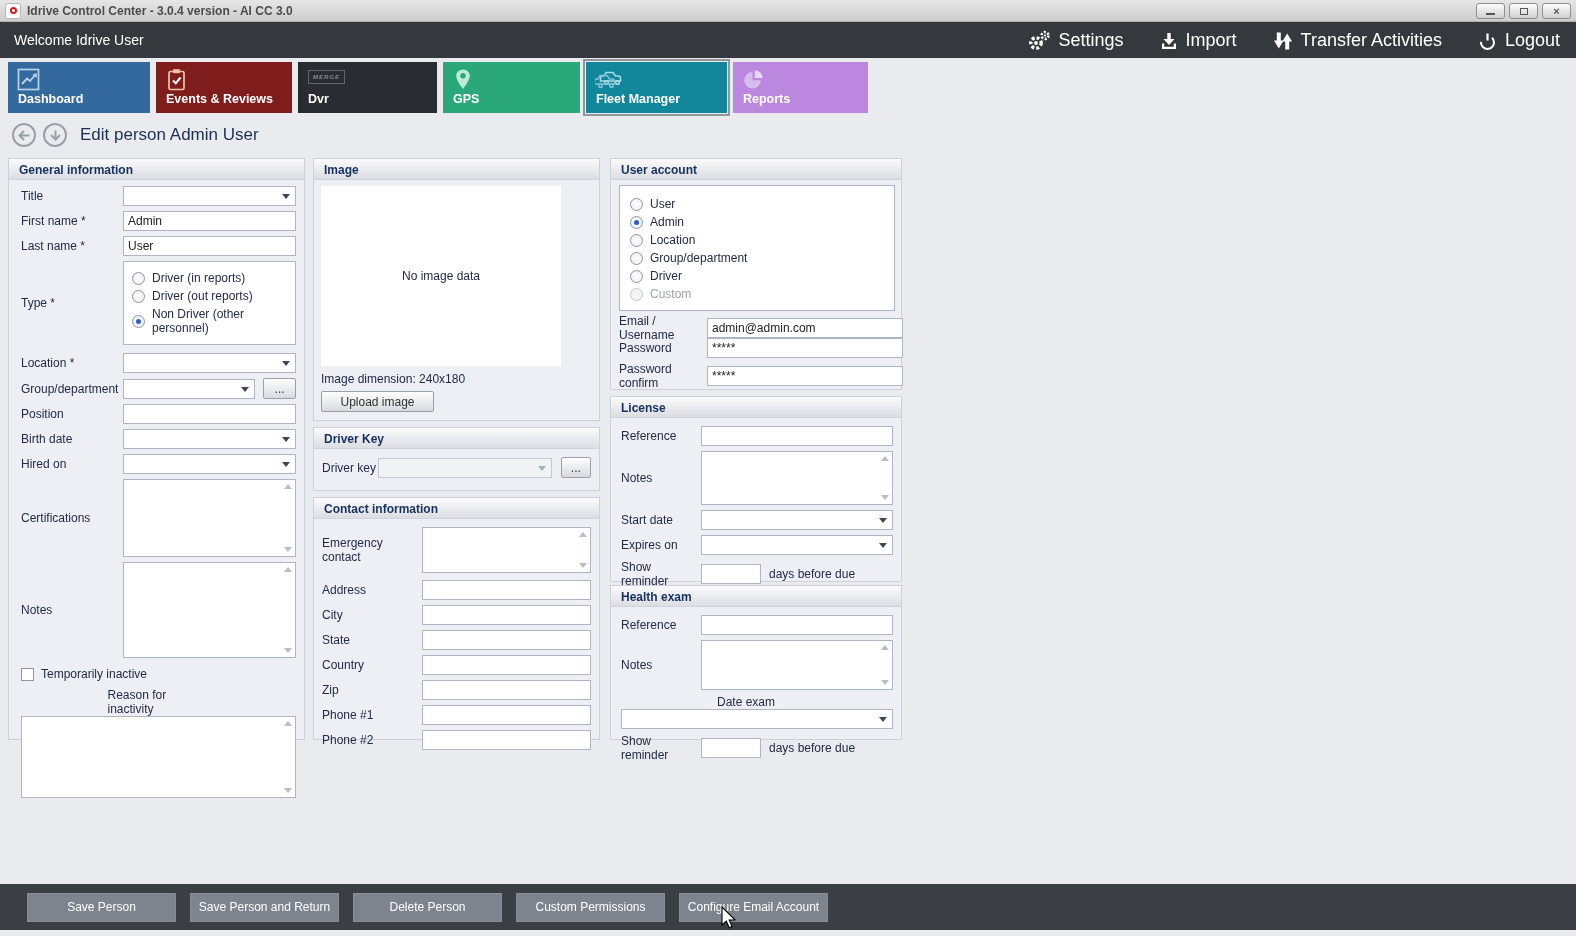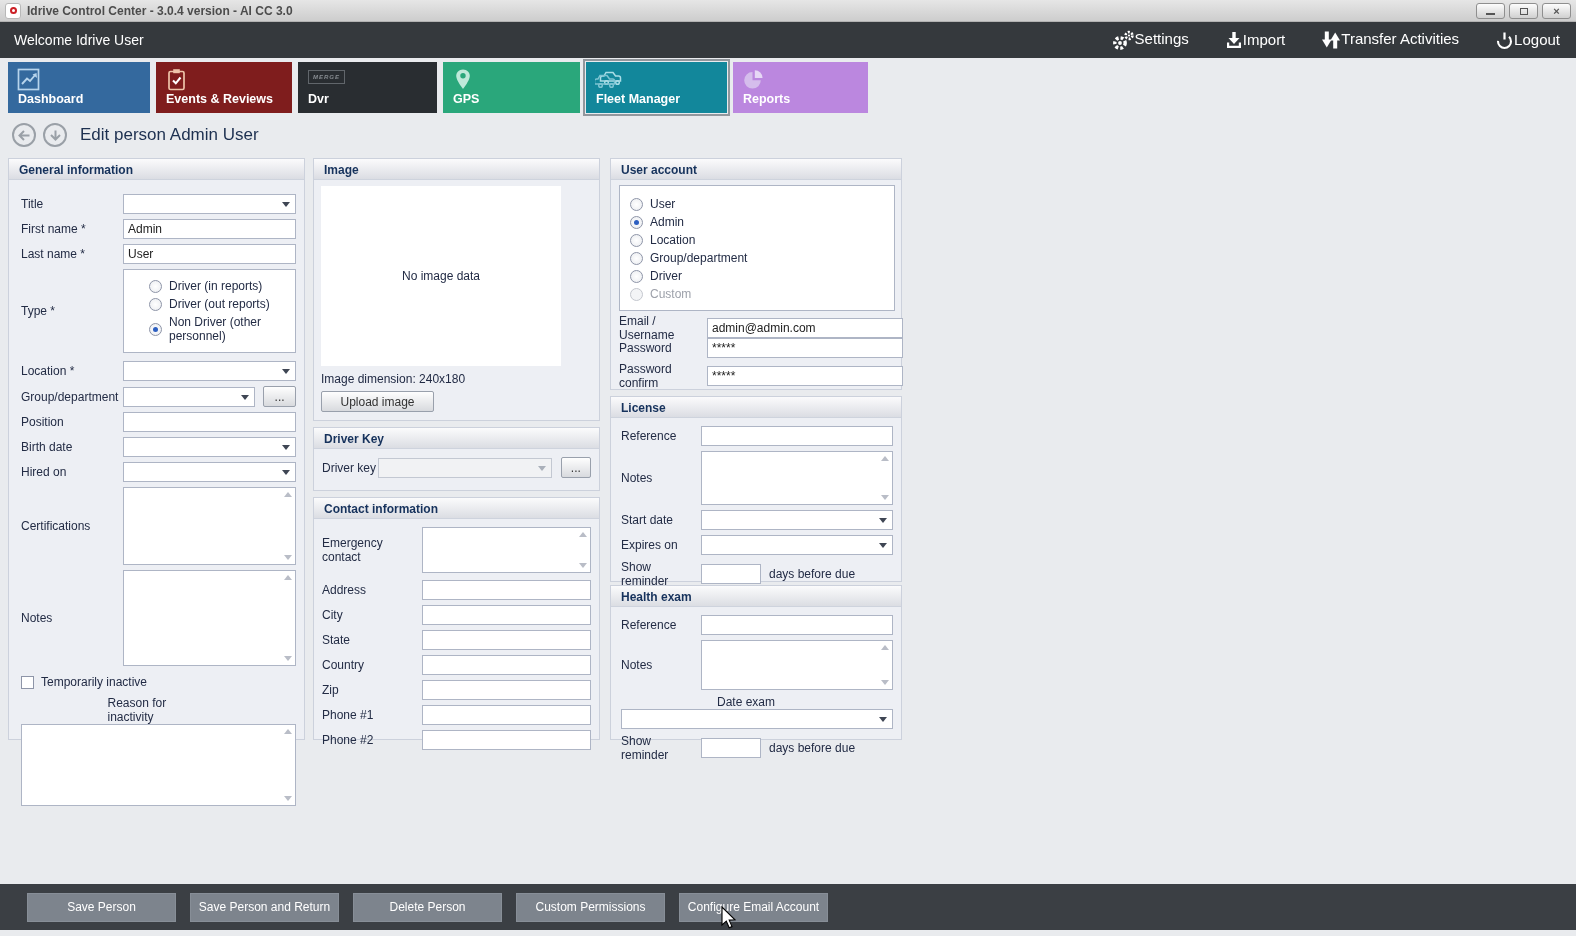--- a/index.html
+++ b/index.html
@@ -24,21 +24,21 @@
     background:linear-gradient(#fdfdfd,#d0d0d0); position:relative; padding:0; }
   .win-btn .min-glyph { position:absolute; left:9px; bottom:3px; width:9px; height:2px; background:#555; }
   .win-btn .max-glyph { position:absolute; left:10px; top:4px; width:8px; height:7px; border:1.5px solid #555; }
   .win-btn .close-glyph { position:absolute; left:0; top:0; width:100%; height:100%;
     font-size:11px; font-weight:bold; color:#555; line-height:15px; text-align:center; }
 
   
   .appheader { height:36px; background:#35393d; display:flex; align-items:center; padding:0 16px 0 14px; color:#fff; }
   .welcome { font-size:14px; }
   .actions { margin-left:auto; display:flex; gap:36px; align-items:center; }
-  .action { display:flex; align-items:flex-start; font-size:15px; color:#fff; cursor:default; }
+  .action { display:flex; align-items:flex-end; gap:8px; font-size:18px; color:#fff; cursor:default; }
 
   
   .tabstrip { height:58px; padding:4px 0 0 8px; display:flex; gap:6px; background:#e9ebee; }
   .tab { width:142px; height:51px; position:relative; color:#fff; flex:none; }
   .tab .tab-icon { position:absolute; left:9px; top:6px; }
   .tab .tab-label { position:absolute; left:10px; bottom:7px; font-weight:bold; font-size:12.5px; white-space:nowrap; }
   .tab-dashboard { background:#34699e; }
   .tab-events    { background:#7f1d1d; width:136px;padding-left:40px; }
   .tab-dvr       { background:#292d31; width:139px; }
   .tab-gps       { background:#2aa77b; width:137px; }
@@ -74,21 +74,21 @@
   .combo.disabled .arrow { border-top-color:#aab0ba; }
 
   .textarea { position:relative; border:1px solid #aeb5c5; background:#fff; width:100%; }
   .ta-arrows { position:absolute; right:3px; top:4px; bottom:4px; width:9px;
     display:flex; flex-direction:column; justify-content:space-between; align-items:center; }
   .tri-up { width:0; height:0; border-left:4px solid transparent; border-right:4px solid transparent;
     border-bottom:5px solid #b9bdc7; }
   .tri-down { width:0; height:0; border-left:4px solid transparent; border-right:4px solid transparent;
     border-top:5px solid #b9bdc7; }
 
-  .group-box { border:1px solid #aeb5c5; background:#fff; width:100%; padding:5px 25px; }
+  .group-box { border:1px solid #aeb5c5; background:#fff; width:100%; padding:5px 8px; }
   .radio-row { display:flex; align-items:center; margin:4px 0; }
   .radio { width:13px; height:13px; border:1px solid #8e95a8; border-radius:50%;
     background:radial-gradient(#ffffff,#e9ebef); position:relative; flex:none; margin-right:7px; }
   .radio.checked::after { content:""; position:absolute; left:3px; top:3px; width:5px; height:5px;
     border-radius:50%; background:#2d5fc1; }
   .radio.disabled { border-color:#c4c7ce; background:#f3f4f6; }
   .radio-label { color:#232c45; }
   .radio-label.disabled { color:#9da1aa; }
   .checkbox { width:13px; height:13px; border:1px solid #8e95a8; background:#fff; flex:none; margin-right:7px; }
 
@@ -229,21 +229,21 @@
   </button>
   <span class="crumb-title">
     <span>Edit person</span>
     <span>Admin User</span>
   </span>
 </div>
 
 <div class="panel" style="left:8px; top:158px; width:297px; height:582px;">
   <div class="panel-title">General information</div>
 
-  <div class="row" style="margin-top:14px;">
+  <div class="row" style="margin-top:6px;">
     <span class="lbl g-lbl">Title</span>
     <span class="combo"><input class="input" readonly="" style=""><span class="arrow"></span></span>
   </div>
   <div class="row">
     <span class="lbl g-lbl">First name *</span>
     <input class="input" value="Admin" style="">
   </div>
   <div class="row">
     <span class="lbl g-lbl">Last name *</span>
     <input class="input" value="User" style="">

